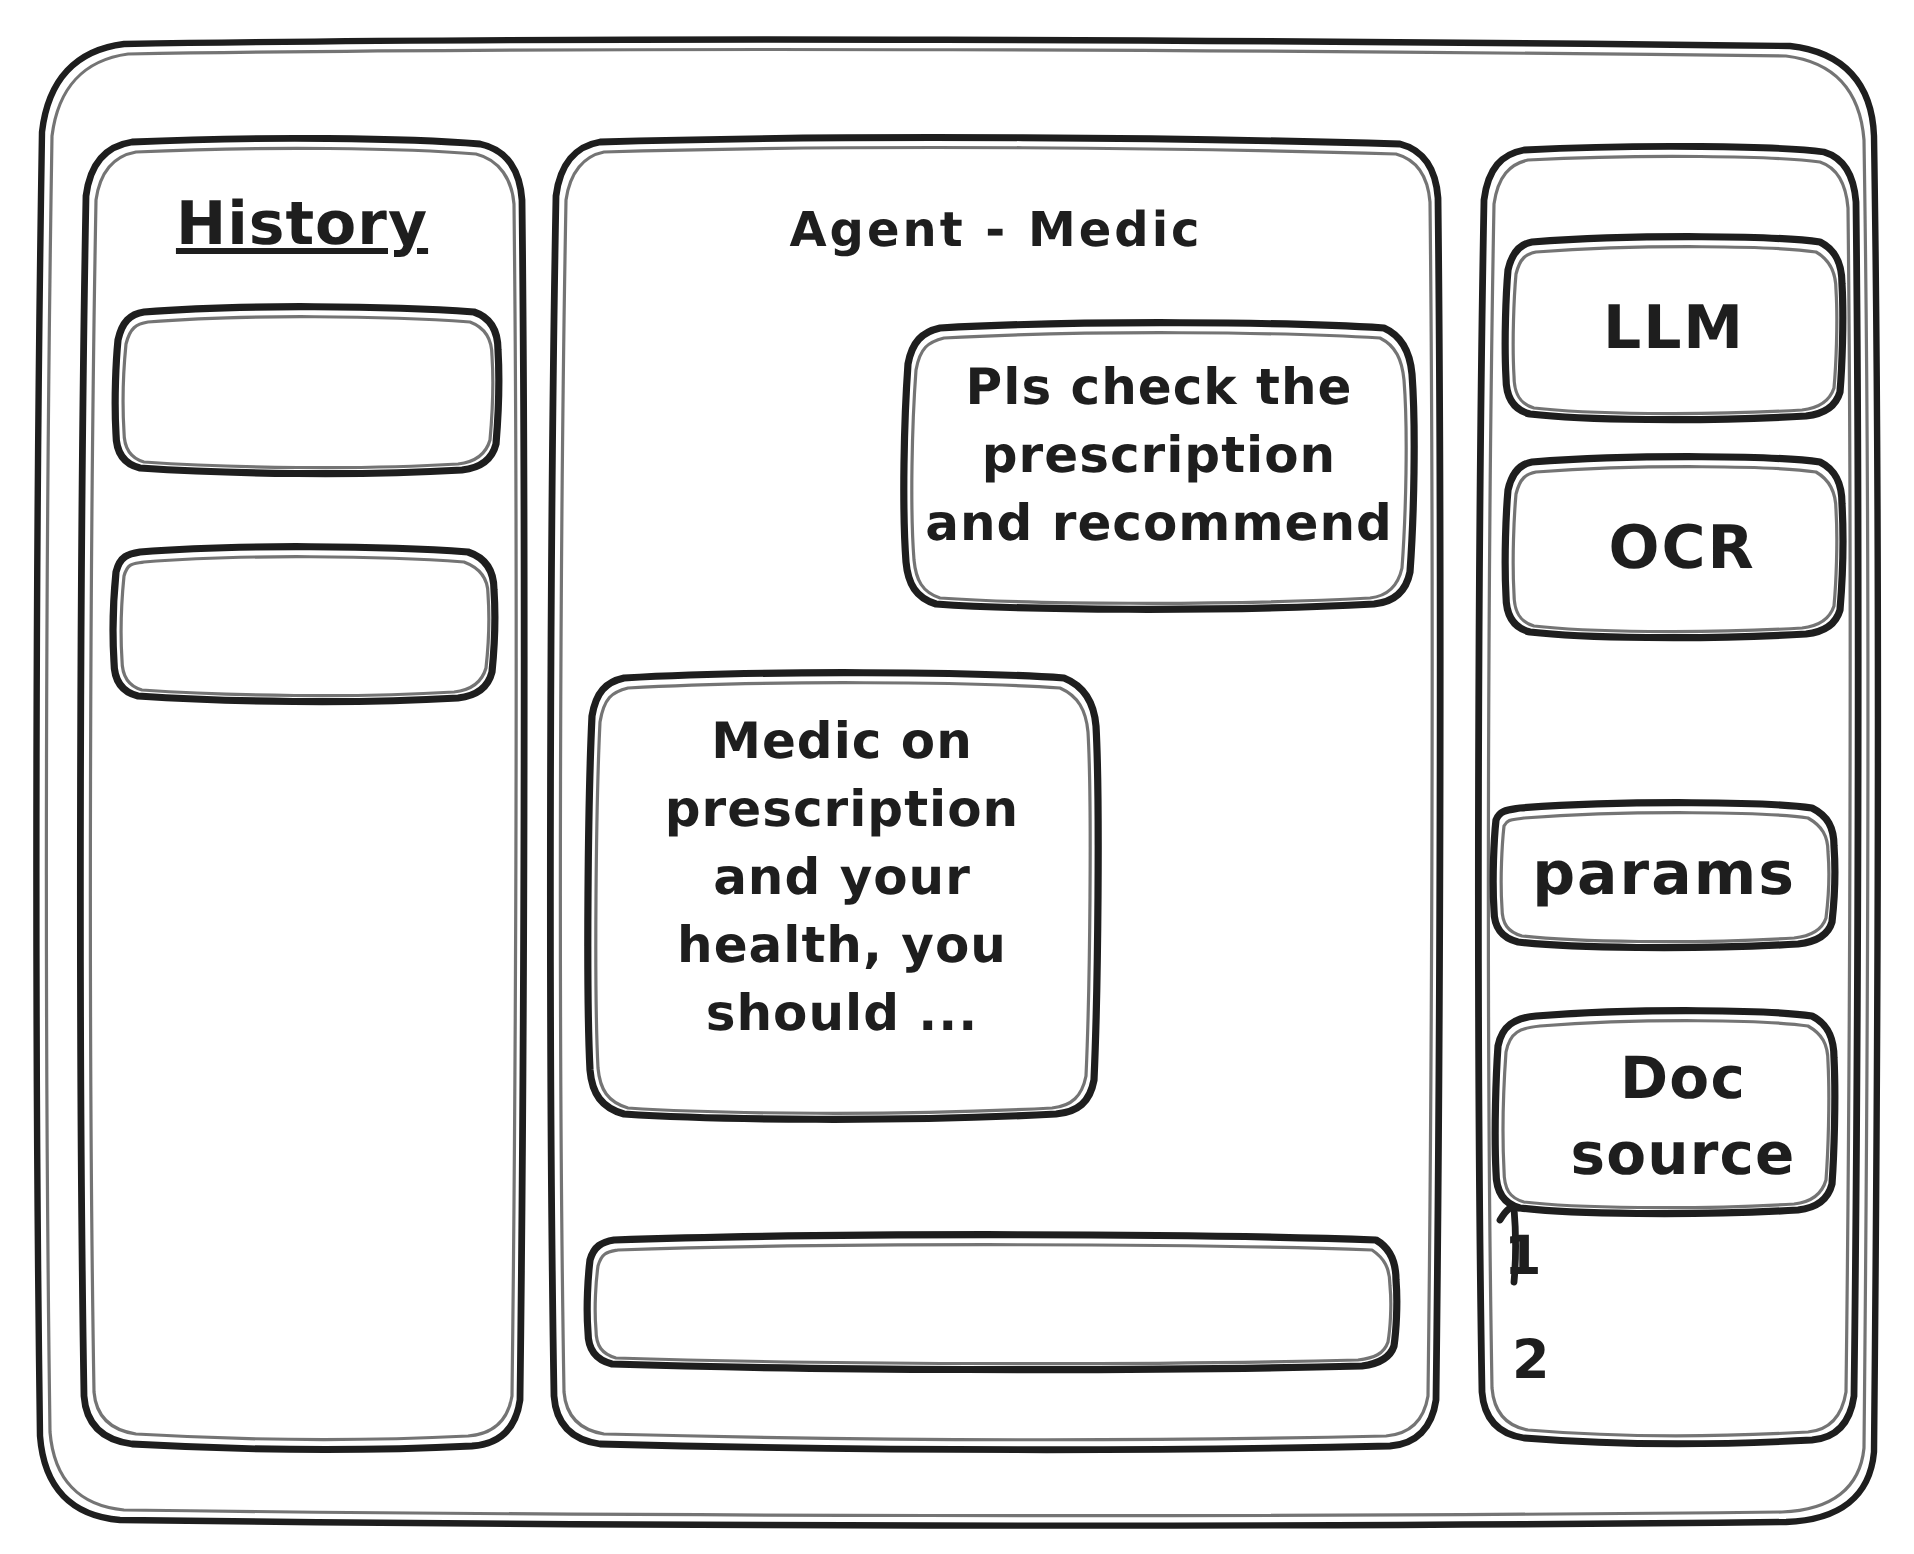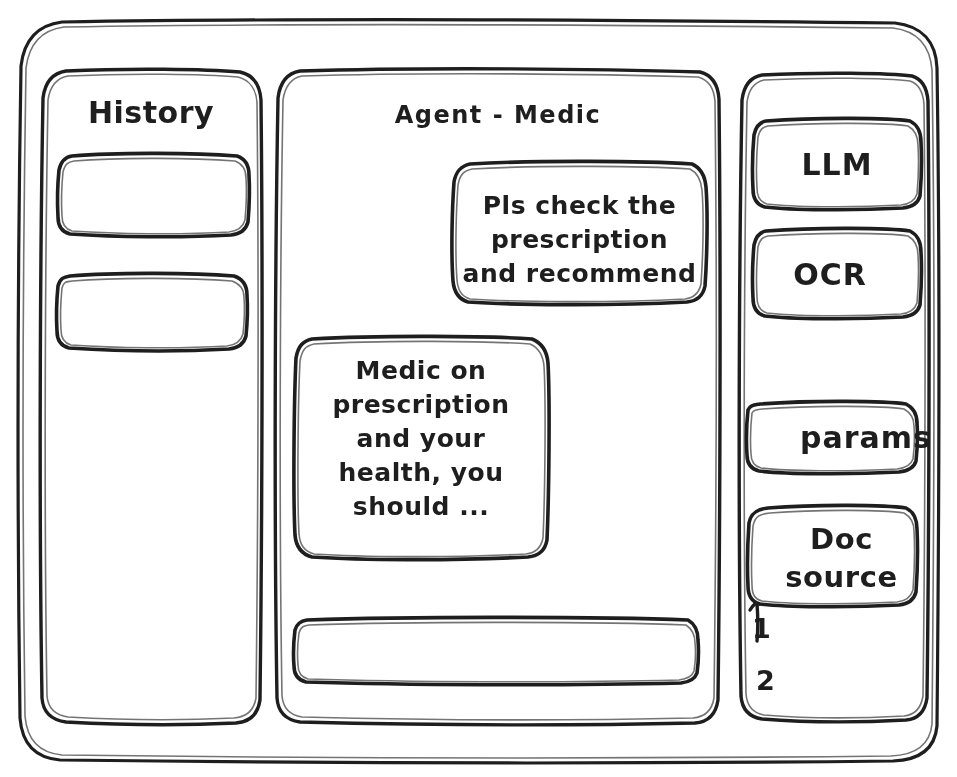--- a/index.html
+++ b/index.html
@@ -230,33 +230,33 @@
        C 846 605, 786 604, 762 601 C 755 599, 752 595, 752 585
        C 751 566, 752 540, 753 526 C 755 516, 760 514, 770 513 Z"></path>
   </g>
 
   <g>
     <path class="sk" style="stroke-width:3.4" d="M757 604 C 758 616, 758 630, 757 641"></path>
     <path class="sk" style="stroke-width:3.4" d="M750 610 C 753 605, 756 602, 759 604"></path>
   </g>
 </svg>
 
-<div class="txt panel-title" style="left:42px; top:94px; width:218px;">History</div>
+<div class="txt panel-title" style="left:42px; top:94px; width:218px;text-decoration:underline;">History</div>
 
 <div class="hitbox" style="left:58px; top:153px; width:192px; height:83px;">
   <div class="txt bubble-text" style="left:0; top:28px; width:192px;"></div>
 </div>
 
 <div class="hitbox" style="left:57px; top:273px; width:191px; height:77px;">
   <div class="txt bubble-text" style="left:0; top:25px; width:191px;"></div>
 </div>
 
 <div class="txt chat-title" style="left:278px; top:100px; width:440px;">Agent - Medic</div>
 
-<div class="hitbox" style="left:453px; top:175px; width:253px; height:100px;">
+<div class="hitbox" style="left:453px; top:163px; width:253px; height:100px;">
   <div class="txt bubble-text" style="left:6px; top:14px; width:241px;">Pls check the
 prescription
 and recommend</div>
 </div>
 
 <div class="hitbox" style="left:294px; top:338px; width:254px; height:220px;">
   <div class="txt bubble-text" style="left:6px; top:16px; width:242px;">Medic on
 prescription
 and your
 health, you
@@ -265,25 +265,25 @@
 
 <div class="hitbox" style="left:293px; top:618px; width:406px; height:65px;">
   <div class="txt bubble-text" style="left:12px; top:18px; width:380px; text-align:left;"></div>
 </div>
 
 <div class="hitbox" style="left:752px; top:118px; width:170px; height:104px;">
   <div class="txt tool-label" style="left:0; top:28px; width:170px;">LLM</div>
 </div>
 
 <div class="hitbox" style="left:752px; top:228px; width:170px; height:91px;">
-  <div class="txt tool-label" style="left:0; top:28px; width:156px;">OCR</div>
+  <div class="txt tool-label" style="left:11px; top:28px; width:156px;">OCR</div>
 </div>
 
 <div class="hitbox" style="left:746px; top:401px; width:172px; height:74px;">
-  <div class="txt tool-label" style="left:0; top:18px; width:172px;padding-left:34px;">params</div>
+  <div class="txt tool-label" style="left:0; top:18px; width:172px;">params</div>
 </div>
 
 <div class="hitbox" style="left:747px; top:505px; width:171px; height:102px;">
   <div class="txt doc-label" style="left:0; top:16px; width:189px;">Doc
 source</div>
 </div>
 
 <div class="txt src-num" style="left:752px; top:612px; width:60px;">1</div>
 
 <div class="txt src-num" style="left:756px; top:664px; width:60px;">2</div>

